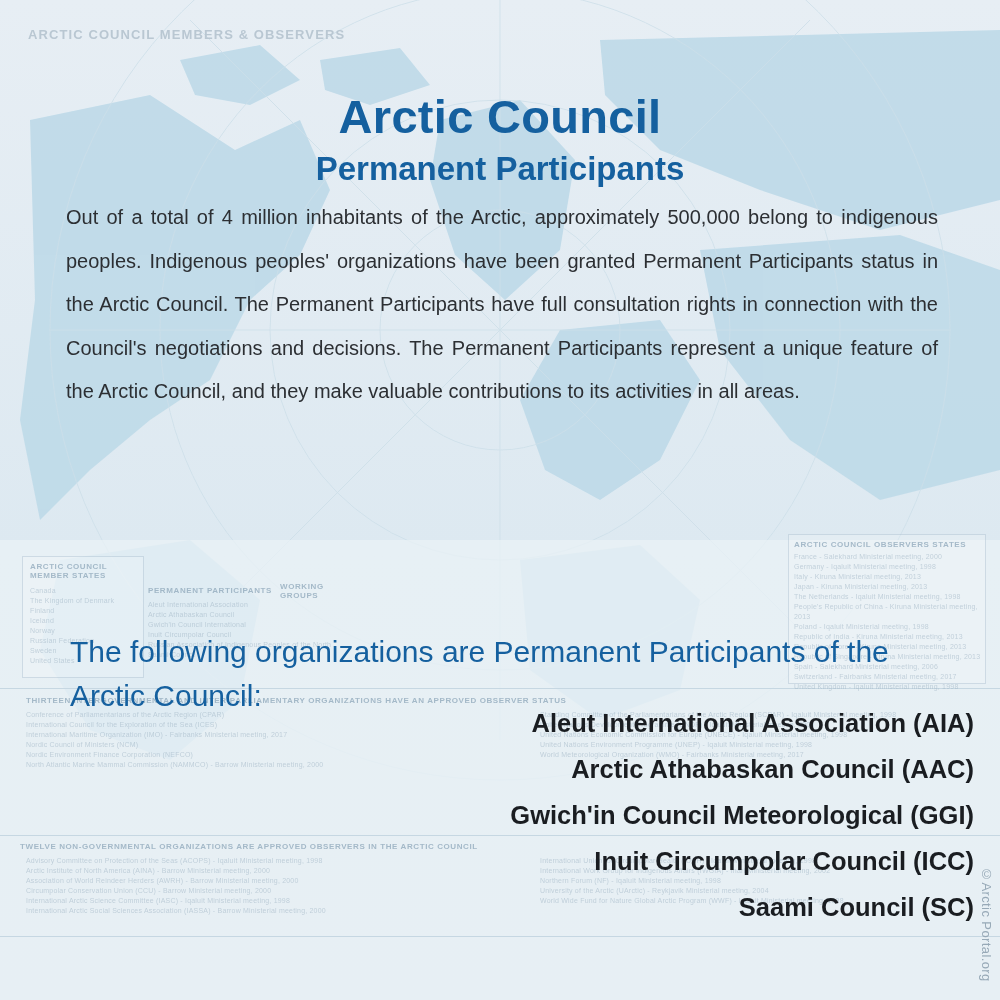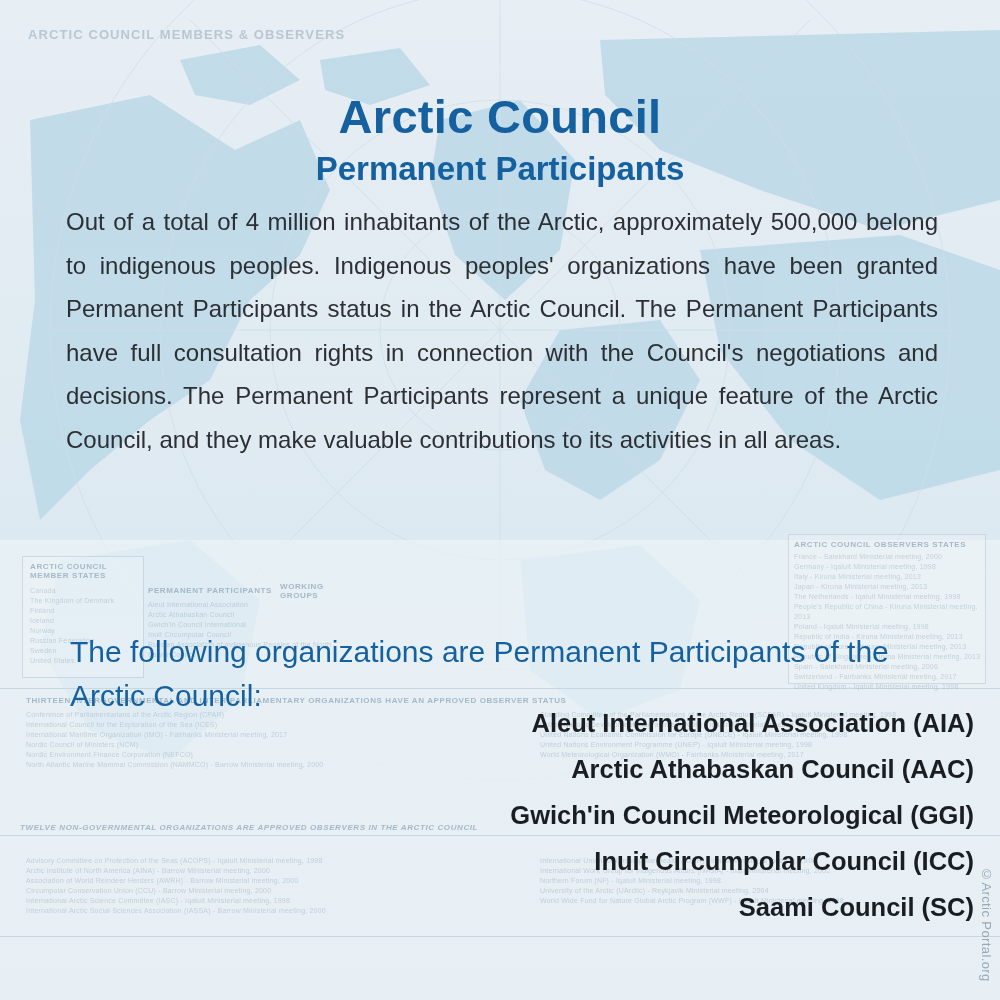--- a/index.html
+++ b/index.html
@@ -85,21 +85,21 @@
     font-weight: bold;
     color: #15609f;
   }
 
   
   .body-text {
     position: absolute;
     top: 176px;
     left: 66px;
     width: 872px;
-    font-size: 24px;
+    font-size: 20px;
     line-height: 43.5px;
     color: #2c2f33;
     text-align: justify;
     text-justify: inter-word;
   }
 
   
   .h-follow {
     position: absolute;
     top: 600px;
@@ -245,21 +245,21 @@
 International Maritime Organization (IMO) - Fairbanks Ministerial meeting, 2017
 Nordic Council of Ministers (NCM)
 Nordic Environment Finance Corporation (NEFCO)
 North Atlantic Marine Mammal Commission (NAMMCO) - Barrow Ministerial meeting, 2000</div>
   <div class="ghost" style="left:540px; top:710px; width:440px;">Standing Committee of the Parliamentarians of the Arctic Region (SCPAR) - Iqaluit Ministerial meeting, 1998
 United Nations Development Programme (UNDP) - Iqaluit Ministerial meeting, 2000
 United Nations Economic Commission for Europe (UNECE) - Iqaluit Ministerial meeting, 1998
 United Nations Environment Programme (UNEP) - Iqaluit Ministerial meeting, 1998
 World Meteorological Organization (WMO) - Fairbanks Ministerial meeting, 2017</div>
 
-  <div class="ghost-title" style="left:20px; top:823px;font-style:italic;">TWELVE NON-GOVERNMENTAL ORGANIZATIONS ARE APPROVED OBSERVERS IN THE ARCTIC COUNCIL</div>
+  <div class="ghost-title" style="left:20px; top:842px;">TWELVE NON-GOVERNMENTAL ORGANIZATIONS ARE APPROVED OBSERVERS IN THE ARCTIC COUNCIL</div>
   <div class="ghost" style="left:26px; top:856px; width:430px;">Advisory Committee on Protection of the Seas (ACOPS) - Iqaluit Ministerial meeting, 1998
 Arctic Institute of North America (AINA) - Barrow Ministerial meeting, 2000
 Association of World Reindeer Herders (AWRH) - Barrow Ministerial meeting, 2000
 Circumpolar Conservation Union (CCU) - Barrow Ministerial meeting, 2000
 International Arctic Science Committee (IASC) - Iqaluit Ministerial meeting, 1998
 International Arctic Social Sciences Association (IASSA) - Barrow Ministerial meeting, 2000</div>
   <div class="ghost" style="left:540px; top:856px; width:440px;">International Union for Circumpolar Health (IUCH) - Iqaluit Ministerial meeting, 1998
 International Work Group for Indigenous Affairs (IWGIA) - Inari Ministerial meeting, 2002
 Northern Forum (NF) - Iqaluit Ministerial meeting, 1998
 University of the Arctic (UArctic) - Reykjavik Ministerial meeting, 2004

